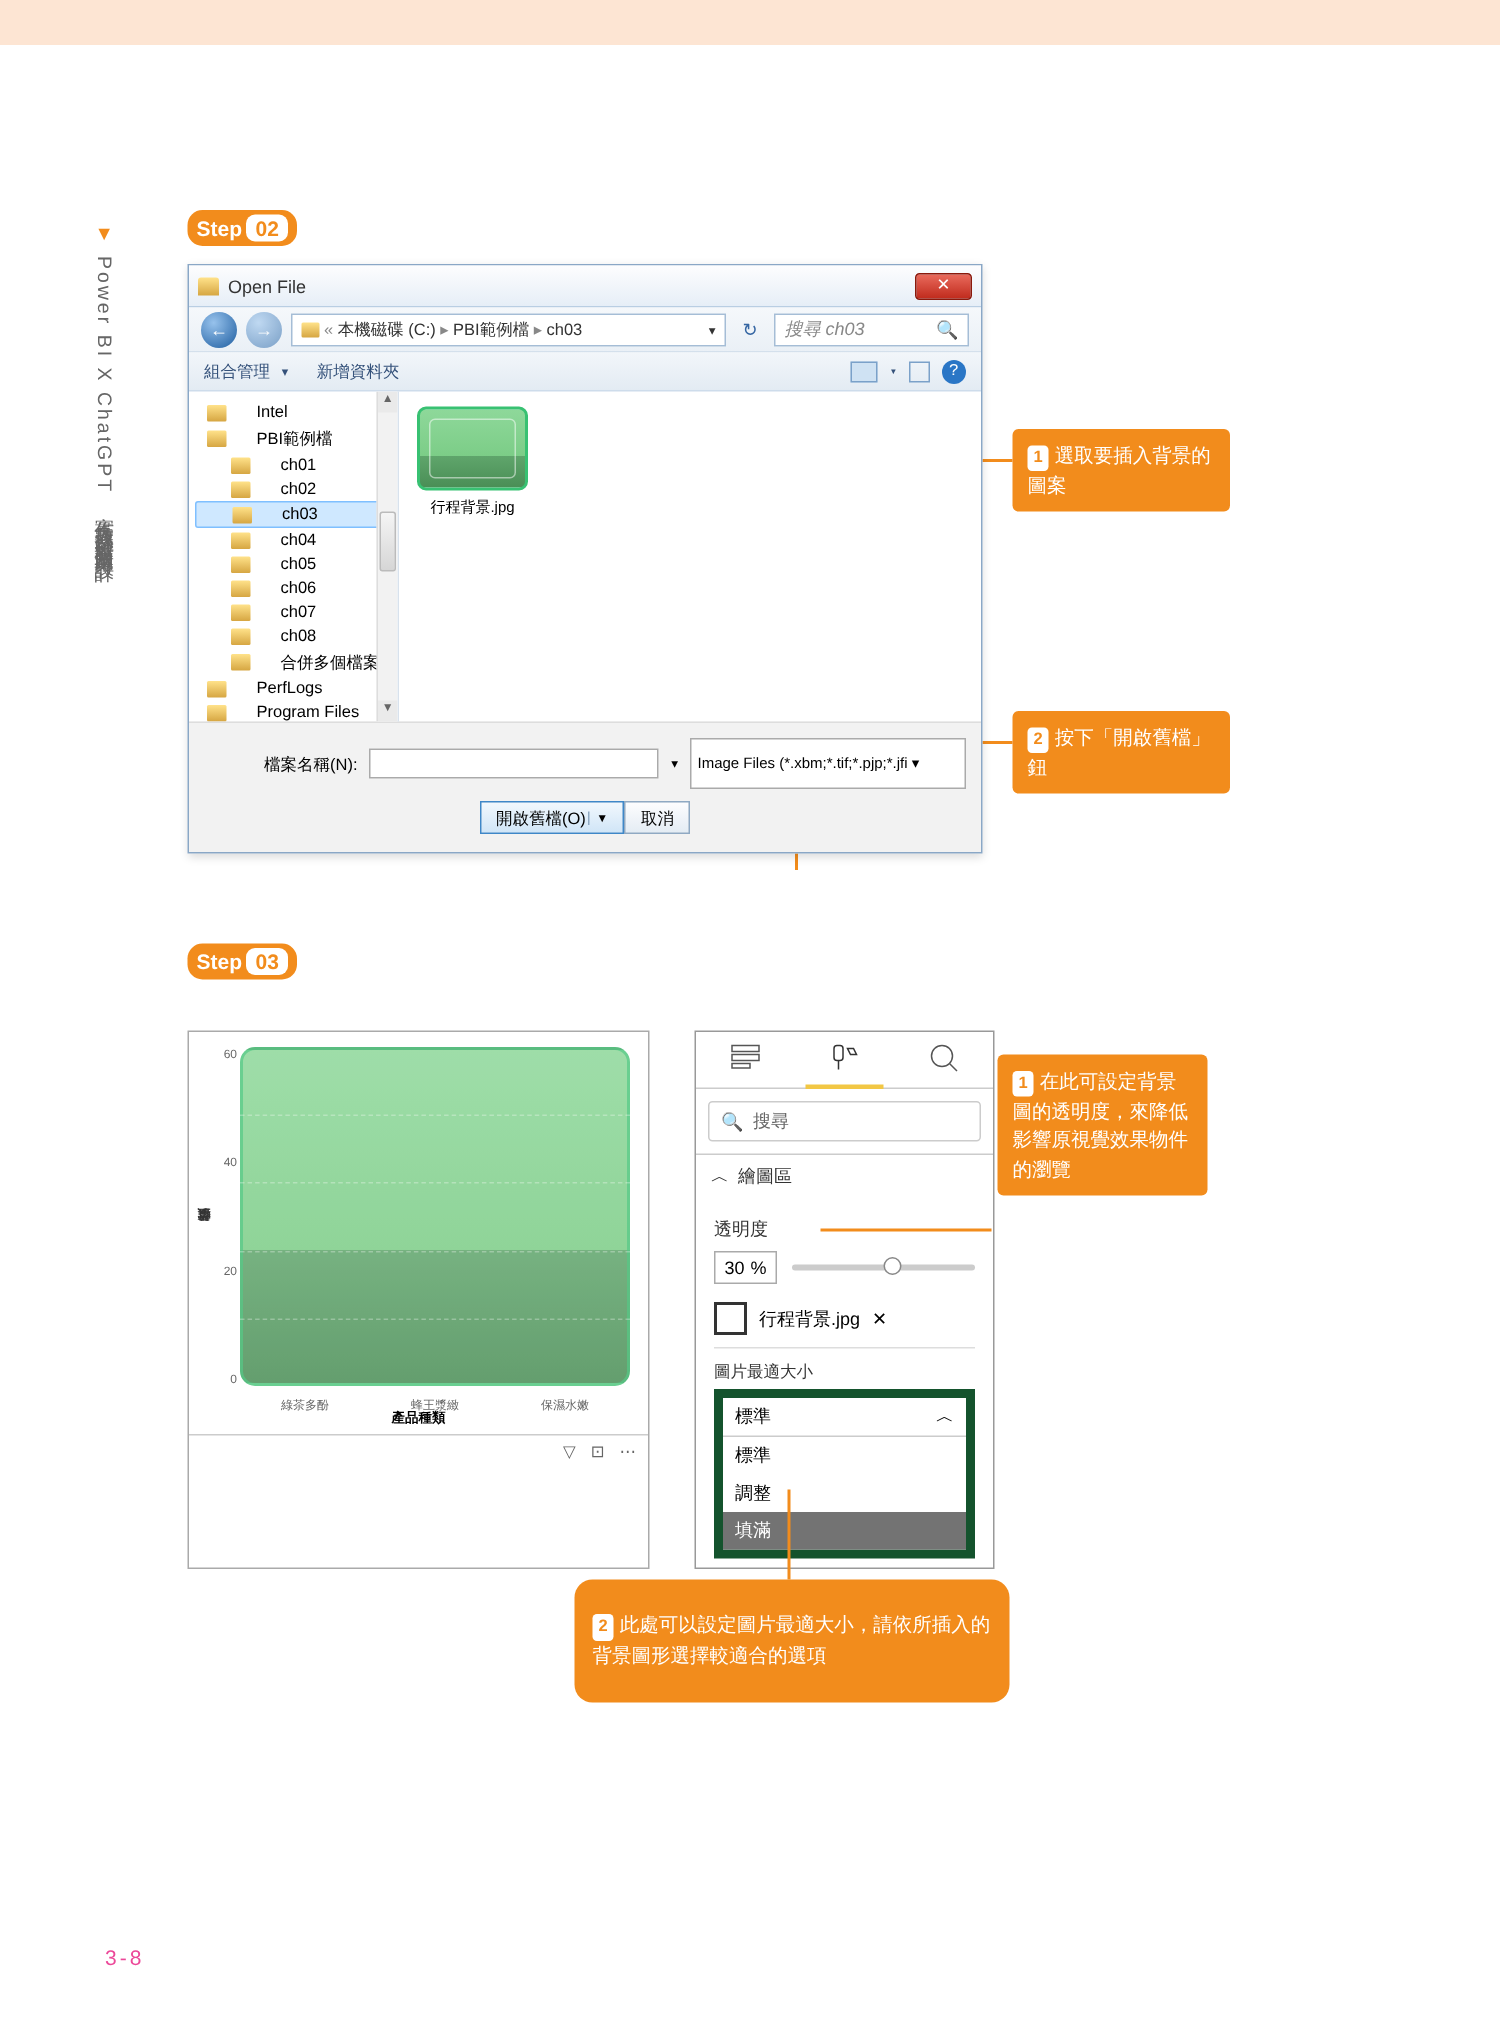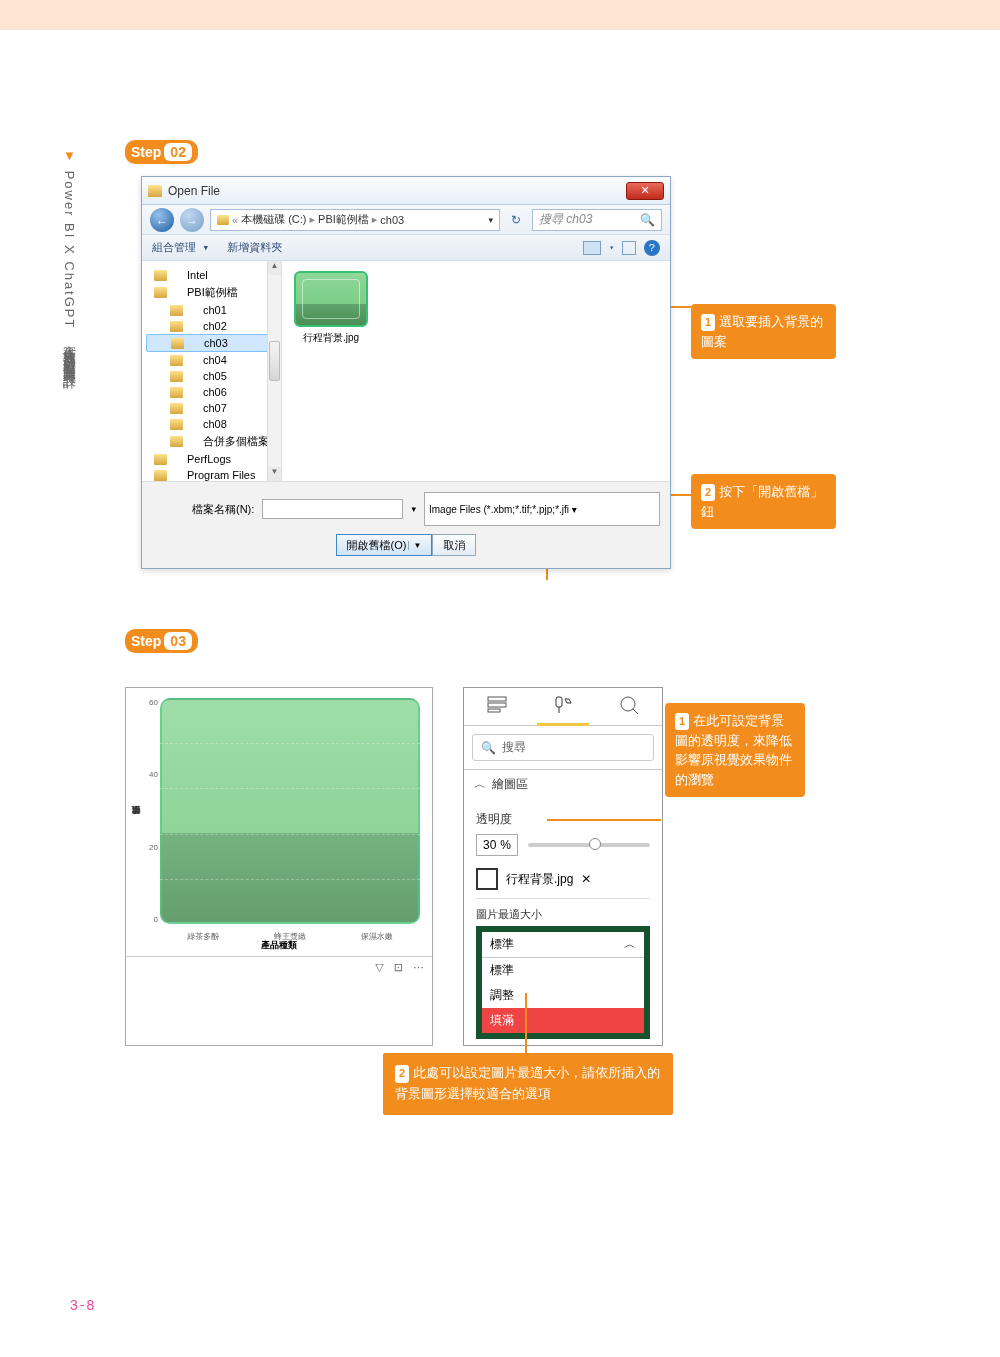--- a/index.html
+++ b/index.html
@@ -48,21 +48,21 @@
 
   .filearea { flex: 1; padding: 10px; position: relative; }
   .thumb { width: 78px; text-align: center; font-size: 10px; }
   .thumb .img { width: 74px; height: 56px; border: 2px solid #38c172; border-radius: 6px; background: linear-gradient(#8ed89a 0%, #7ccd87 60%, #5fa56b 60%, #4a8e56 100%); margin: 0 auto 4px; position: relative; overflow:hidden;}
   .thumb .img::after { content:""; position:absolute; top:6px; left:6px; right:6px; bottom:6px; border:1px solid rgba(255,255,255,.5); border-radius:4px;}
 
   .dialog-footer { padding: 10px 10px 12px; background: #f2f2f2; border-top: 1px solid #ddd; }
   .footer-row1 { display: flex; align-items: center; gap: 8px; margin-bottom: 8px; }
   .footer-row1 .lbl { font-size: 11px; margin-left: 40px; }
   .fname { flex: 1; height: 20px; border: 1px solid #aaa; background: #fff; }
-  .ftype { width: 236px; height: 20px; border: 1px solid #aaa; background: #fff; font-size: 10px; padding: 16px 4px; display: flex; align-items: center; justify-content: space-between; }
+  .ftype { width: 184px; height: 20px; border: 1px solid #aaa; background: #fff; font-size: 10px; padding: 16px 4px; display: flex; align-items: center; justify-content: space-between; }
   .footer-row2 { display: flex; justify-content: center; gap: 0; }
   .btn { height: 22px; padding: 0 10px; border: 1px solid #8fa9c3; background: linear-gradient(#fdfdfe,#e4ecf4); font-size: 11px; display:flex; align-items:center; gap:2px;}
   .btn.open { border-color:#3e87c8; background:linear-gradient(#f2f8fd,#d0e5f7); }
   .btn .dd { border-left:1px solid #8fa9c3; padding-left:4px; font-size:8px;}
 
   
   .callout { position: absolute; background: #f28c1c; color: #fff; padding: 8px 10px; font-size: 13px; border-radius: 4px; width: 145px; line-height: 1.5; }
   .callout .num { display: inline-block; background: #fff; color: #f28c1c; font-weight: bold; border-radius: 3px; padding: 0 4px; margin-right: 4px; font-size: 11px; }
   .co-line { position: absolute; background: #f28c1c; }
 
@@ -99,23 +99,23 @@
   .trans-row { display:flex; align-items:center; gap:10px;}
   .pct-box { border:1px solid #aaa; padding:3px 6px; display:flex; gap:4px;}
   .slider { flex:1; height:4px; background:#ccc; position:relative; border-radius:2px;}
   .slider .knob { position:absolute; top:-5px; left:50%; width:12px; height:12px; border-radius:50%; background:#fff; border:1px solid #888;}
   .img-pill { margin:12px 0 8px; display:flex; align-items:center; gap:8px;}
   .img-swatch { width:22px; height:22px; border:2px solid #333; background:#fff; display:inline-block;}
   .sizelabel { border-top:1px solid #ddd; padding-top:8px; font-size:11px; color:#333;}
   .dropdown { margin-top:4px; border:6px solid #14532d;}
   .dropdown .selected { padding:4px 8px; display:flex; justify-content:space-between; border-bottom:1px solid #ccc;}
   .dropdown .opt { padding:4px 8px;}
-  .dropdown .opt.hl { background:#ef4444; color:#fff;}
-
-  .callout-wide { position: absolute; background: #f28c1c; color: #fff; padding: 10px 12px; font-size: 13px; border-radius: 2px; line-height: 1.6; }
+  .dropdown .opt.hl { background:#737373; color:#fff;}
+
+  .callout-wide { position: absolute; background: #f28c1c; color: #fff; padding: 20px 12px; font-size: 13px; border-radius: 12px; line-height: 1.6; }
   .callout-wide .num { display: inline-block; background: #fff; color: #f28c1c; font-weight: bold; border-radius: 3px; padding: 0 4px; margin-right: 4px; font-size: 11px;}
 
   .page-num { position:absolute; left:70px; bottom:44px; font-size:14px; color:#ec4899; letter-spacing:2px;}
 </style>
 </head>
 <body>
 
 <div class="page">
   <div class="page-border-top"></div>
 
@@ -125,21 +125,21 @@
   </div>
 
   <div class="content">
 
     
     <div class="step-badge">
       <span>Step</span>
       <span class="num">02</span>
     </div>
 
-    <div style="position:relative;margin-left:16px;">
+    <div style="position:relative;">
 
       <div class="co-line" style="left:290px; top:130px; width:260px; height:2px;"></div>
       <div class="co-line" style="left:405px; top:318px; width:2px; height:86px;"></div>
       <div class="co-line" style="left:405px; top:318px; width:145px; height:2px;"></div>
 
       <div class="dialog">
         <div class="titlebar">
           <span class="folder-icon"></span>
           <span class="title">Open File</span>
           <span class="close">✕</span>
@@ -260,21 +260,21 @@
               <span>開啟舊檔(O)</span>
               <span class="dd">▼</span>
             </div>
             <div class="btn">
               <span>取消</span>
             </div>
           </div>
         </div>
       </div>
 
-      <div class="callout" style="top:128px; left:550px;">
+      <div class="callout" style="top:110px; left:550px;">
         <span class="num">1</span><span>選取要插入背景的圖案</span>
       </div>
       <div class="callout" style="top:298px; left:550px;">
         <span class="num">2</span><span>按下「開啟舊檔」鈕</span>
       </div>
 
     </div>
 
     
     <div class="step-badge">

